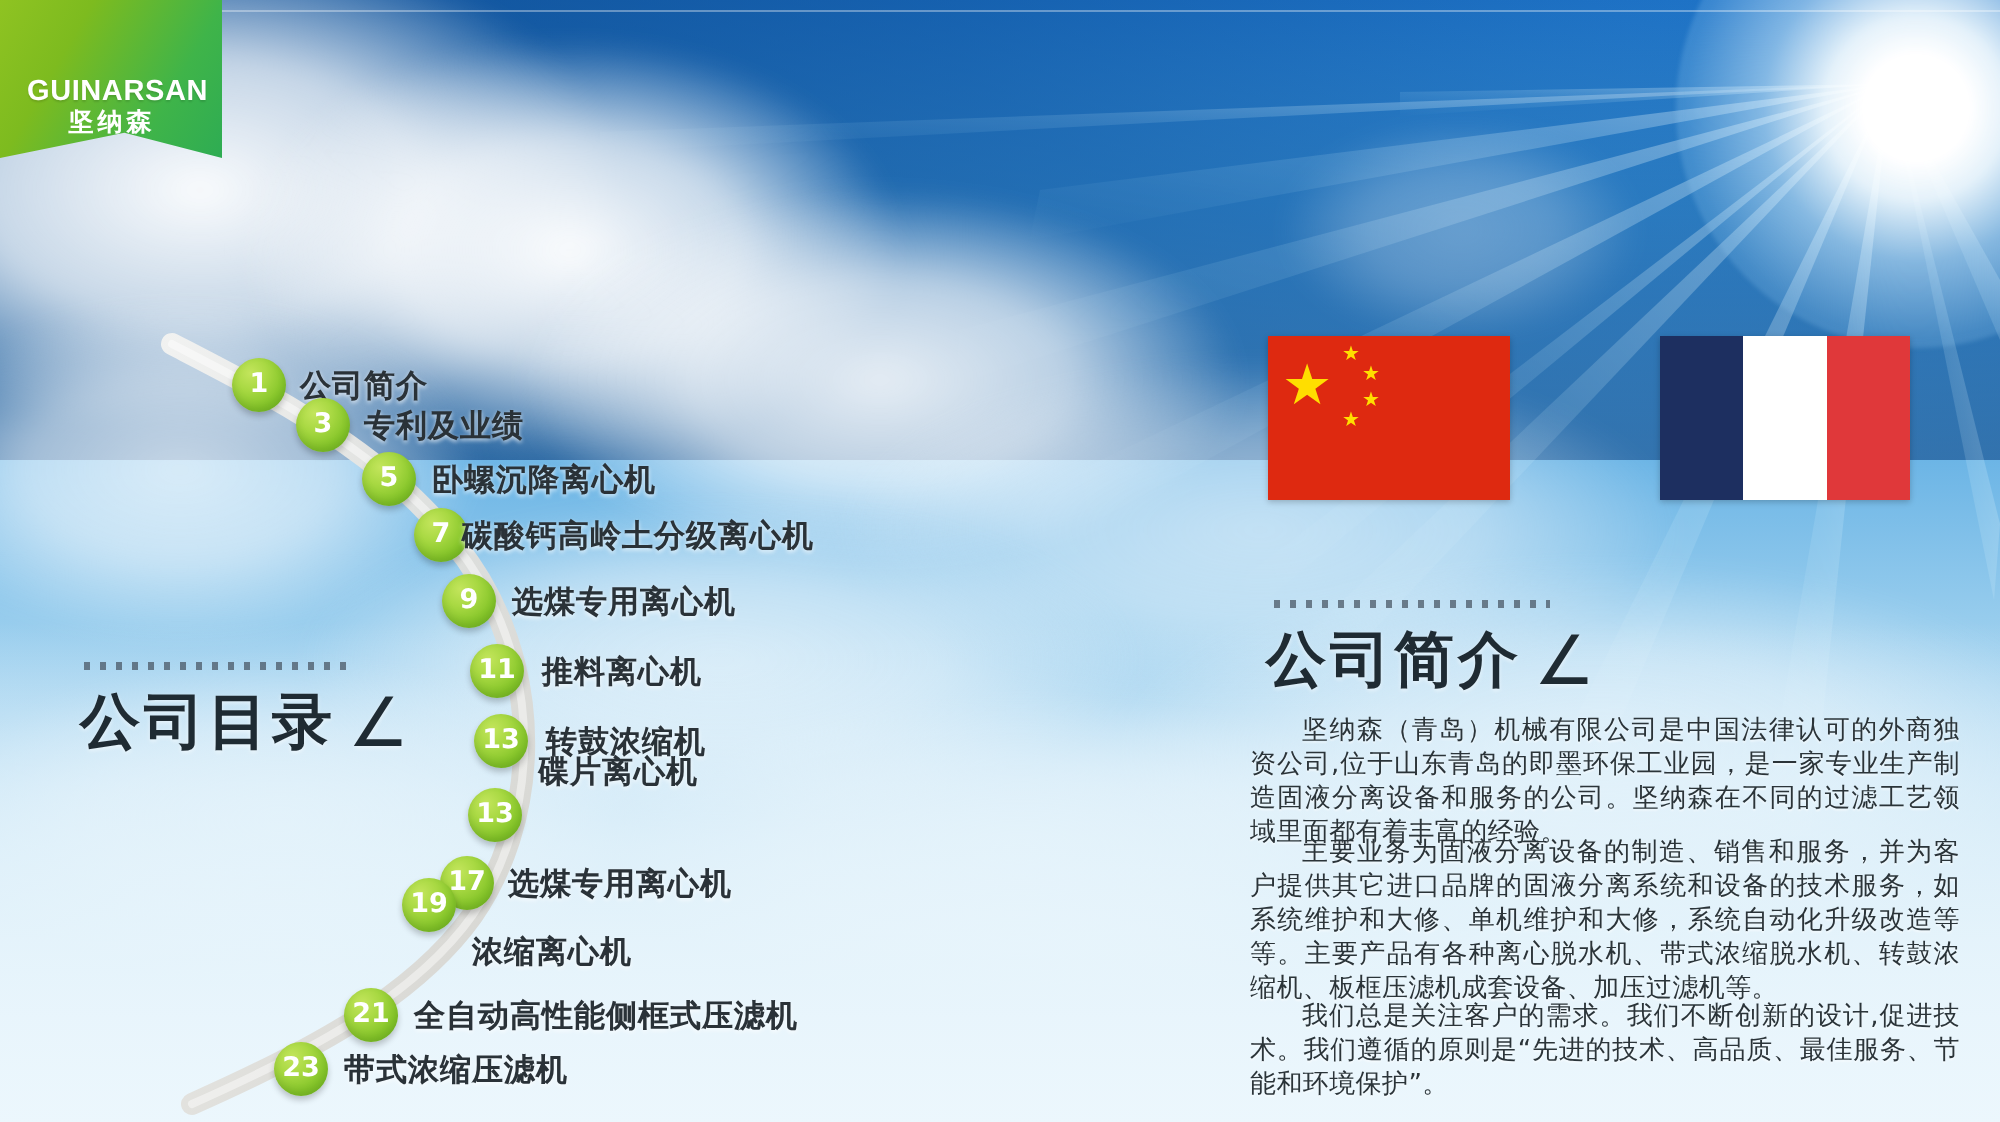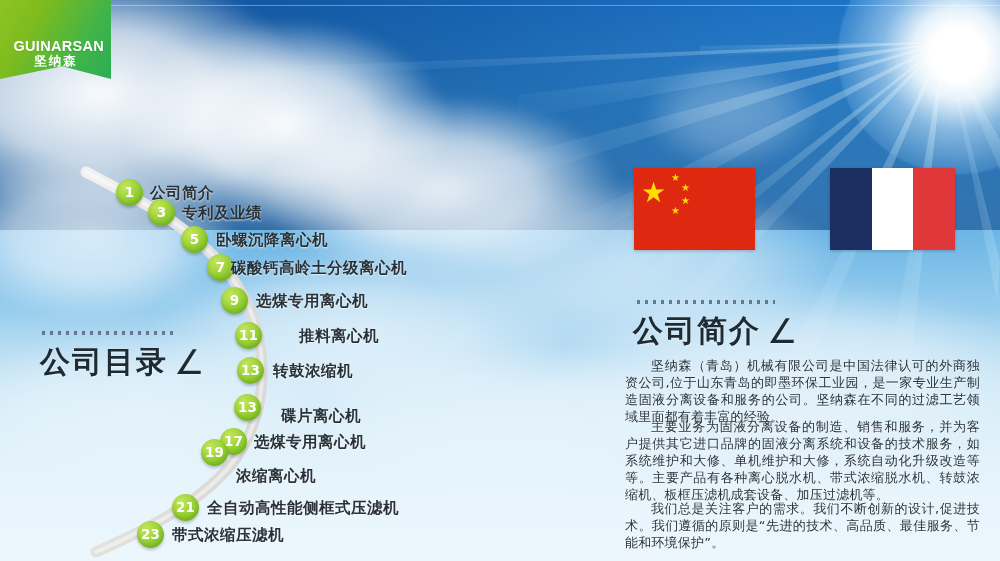--- a/index.html
+++ b/index.html
@@ -244,29 +244,29 @@
     <div class="toc-item">
       <div class="bubble" style="left:207px;top:254px;">7</div>
       <div class="toc-label" style="left:231px;top:258px;">碳酸钙高岭土分级离心机</div>
     </div>
     <div class="toc-item">
       <div class="bubble" style="left:221px;top:287px;">9</div>
       <div class="toc-label" style="left:256px;top:291px;">选煤专用离心机</div>
     </div>
     <div class="toc-item">
       <div class="bubble" style="left:235px;top:322px;">11</div>
-      <div class="toc-label" style="left:271px;top:326px;margin-left:28px;">推料离心机</div>
+      <div class="toc-label" style="left:271px;top:326px;">推料离心机</div>
     </div>
     <div class="toc-item">
       <div class="bubble" style="left:237px;top:357px;">13</div>
       <div class="toc-label" style="left:273px;top:361px;">转鼓浓缩机</div>
     </div>
     <div class="toc-item">
       <div class="bubble" style="left:234px;top:394px;">13</div>
-      <div class="toc-label" style="left:269px;top:406px;margin-left:12px;">碟片离心机</div>
+      <div class="toc-label" style="left:269px;top:376px;">碟片离心机</div>
     </div>
     <div class="toc-item">
       <div class="bubble" style="left:220px;top:428px;">17</div>
       <div class="toc-label" style="left:254px;top:432px;">选煤专用离心机</div>
     </div>
     <div class="toc-item">
       <div class="bubble" style="left:201px;top:439px;">19</div>
       <div class="toc-label" style="left:236px;top:466px;">浓缩离心机</div>
     </div>
     <div class="toc-item">

